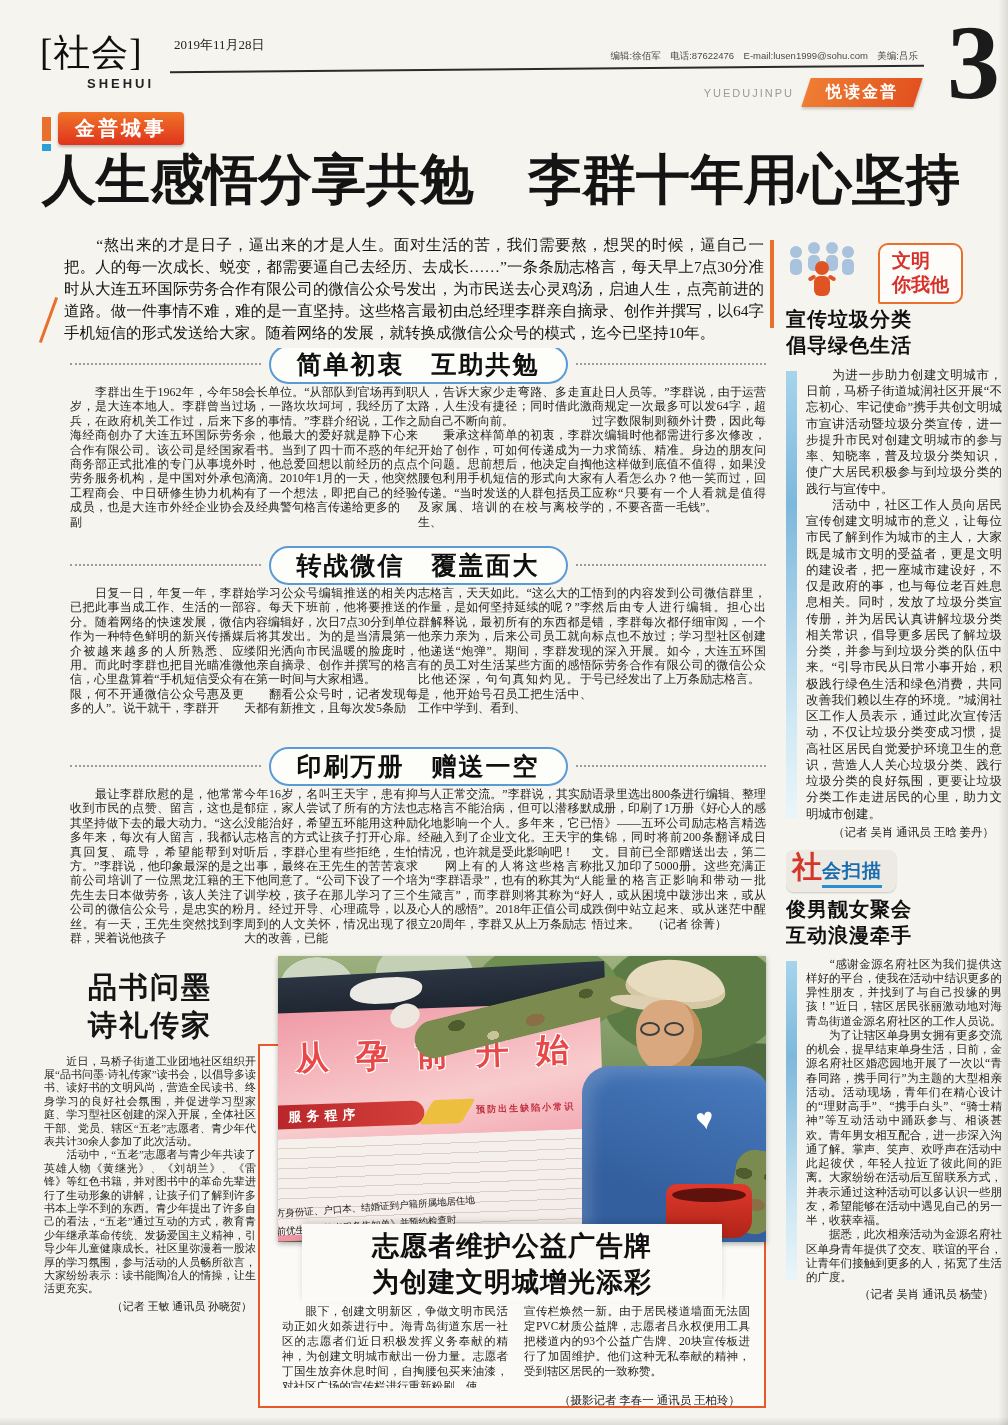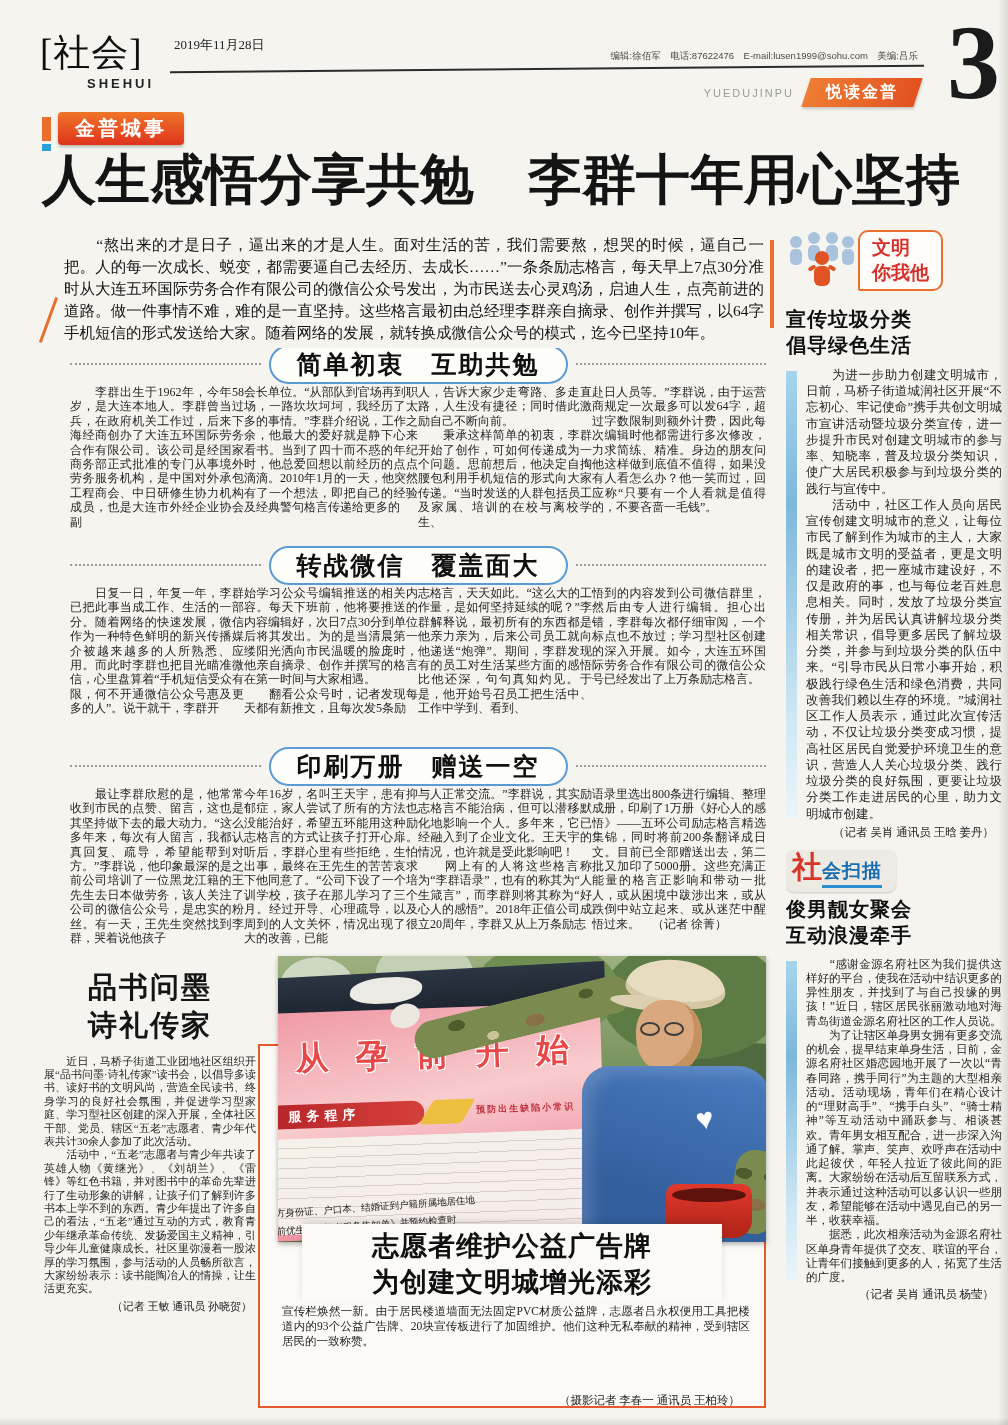--- a/index.html
+++ b/index.html
@@ -36,21 +36,21 @@
 
 #mainsec{position:absolute;left:62px;top:348px;width:712px;height:600px;overflow:hidden}
 .pillrow{display:flex;align-items:center;height:32px}
 .dots{flex:1;border-top:2px dotted #9b9b9b;height:0;margin:0 8px}
 .pill{border:2.5px solid #5b9bd5;border-radius:20px;background:#fdfdf9;padding:1px 26px;font-size:25px;font-weight:800;letter-spacing:2px;color:#101010;white-space:nowrap}
 .cols{display:flex;height:158px;overflow:hidden;margin:5px 8px 6px}
 .col{flex:1;font-family:"Liberation Serif",serif;font-size:12px;line-height:1.2;text-align:justify;white-space:pre-line;color:#1f1f1f}
 
 
 #rightcol{position:absolute;left:786px;top:230px;width:216px;height:1188px;overflow:hidden}
-.civ-row{display:flex;align-items:flex-start;gap:0;height:74px}
+.civ-row{display:flex;align-items:flex-end;gap:20px;height:74px}
 .civ-tag{border:2px solid #e8702c;border-radius:10px 10px 10px 2px;padding:4px 12px;color:#d6302a;font-weight:800;font-size:19px;line-height:1.3;background:#fdfcf8;white-space:pre-line}
 .r-head{font-size:20px;font-weight:900;line-height:1.32;margin:2px 0 8px;color:#101010;letter-spacing:1px}
 .r-art{position:relative;padding-left:20px}
 .r-art .vbar{position:absolute;left:0;top:4px;bottom:4px;width:11px;background:linear-gradient(180deg,#a6d4ec,#7db8dc 30%,#cfe8f4 78%,#eaf5fa)}
 .r-body{font-family:"Liberation Serif",serif;font-size:12.5px;line-height:1.3;text-align:justify;white-space:pre-line;color:#1f1f1f}
 .r-body.small{font-size:11.5px;line-height:1.24}
 .r-byline{font-family:"Liberation Serif",serif;font-size:11.5px;text-align:right;padding:3px 8px 0 0;color:#222}
 .scan-badge{display:inline-flex;align-items:baseline;background:#eceae3;border-radius:8px;padding:2px 14px 4px 6px;margin:10px 0 2px;box-shadow:0 1px 2px rgba(0,0,0,.18)}
 .scan-first{color:#d6362a;font-size:30px;font-weight:900;line-height:1}
 .scan-rest{color:#1a6cb0;font-size:19px;font-weight:800;border-bottom:3px solid #2a8fd0;padding-bottom:1px;letter-spacing:1px}
@@ -258,16 +258,17 @@
       <span class="m-vest"></span>
       <span class="m-heart">♥</span>
       <span class="m-forearm camo"></span>
       <span class="m-bucket"></span>
     </div>
   </div>
 
   <div class="ph-head">志愿者维护公益广告牌
 为创建文明城增光添彩</div>
   <div class="ph-cols">
+    <div class="ph-col">　　眼下，创建文明新区，争做文明市民活动正如火如荼进行中。海青岛街道东居一社区的志愿者们近日积极发挥义务奉献的精神，为创建文明城市献出一份力量。志愿者丁国生放弃休息时间，自掏腰包买来油漆，对社区广场的宣传栏进行重新粉刷，使</div>
     <div class="ph-col">宣传栏焕然一新。由于居民楼道墙面无法固定PVC材质公益牌，志愿者吕永权便用工具把楼道内的93个公益广告牌、20块宣传板进行了加固维护。他们这种无私奉献的精神，受到辖区居民的一致称赞。</div>
   </div>
   <div class="ph-byline">（摄影记者 李春一 通讯员 王柏玲）</div>
 </div>
 
 </body></html>

